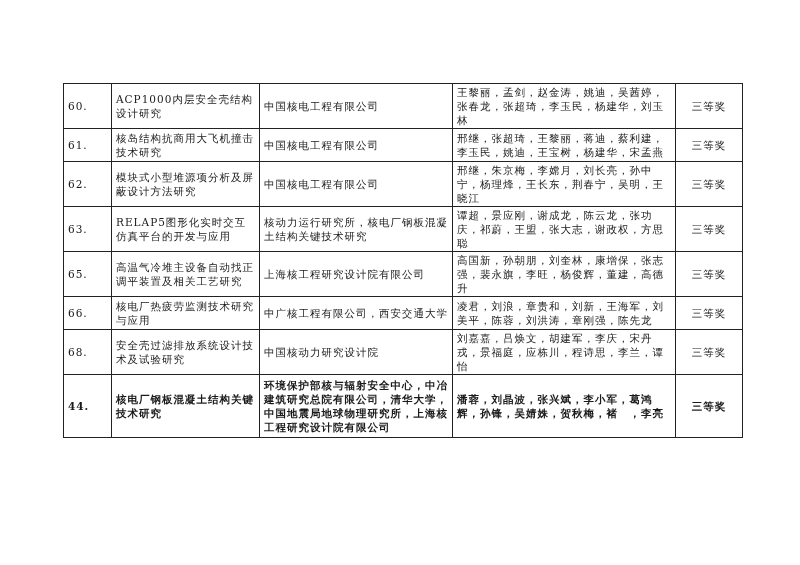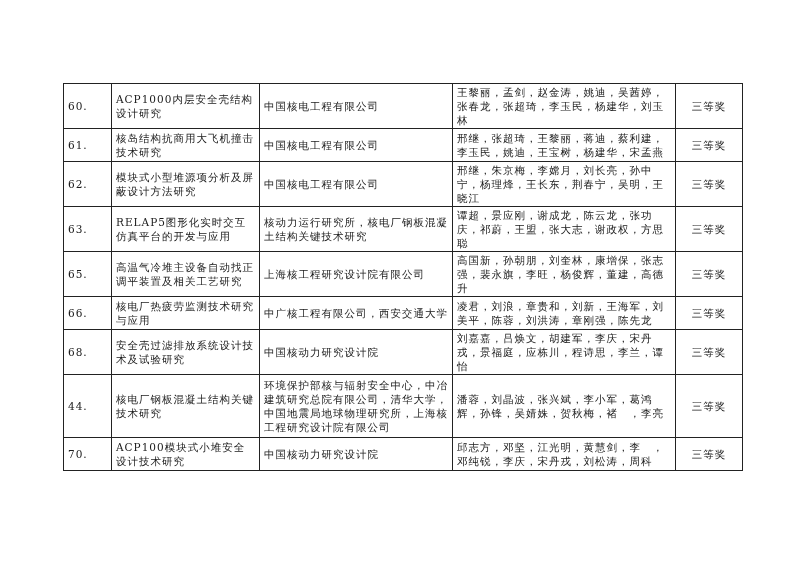--- a/index.html
+++ b/index.html
@@ -11,21 +11,21 @@
                     padding:1px 4px; vertical-align:middle; letter-spacing:1px;
                     word-break:break-all; }
   col.c-no { width:48px; }
   col.c-title { width:148px; }
   col.c-org { width:193px; }
   col.c-names { width:223px; }
   col.c-award { width:67px; }
   td.no { letter-spacing:0; }
   td.award { text-align:center; }
   tr.r2 td { height:30px; }
-  tr.r4 td { height:60px; }
+  tr.r4 td { height:60px;font-weight:bold; }
 </style>
 </head>
 <body>
 
 <table class="awards">
   <colgroup>
     <col class="c-no">
       <col class="c-title">
       <col class="c-org">
       <col class="c-names">
@@ -81,21 +81,14 @@
       <td>刘嘉嘉，吕焕文，胡建军，李庆，宋丹戎，景福庭，应栋川，程诗思，李兰，谭怡</td>
       <td class="award">三等奖</td>
     </tr>
     <tr class="r4">
       <td class="no">44.</td>
       <td>核电厂钢板混凝土结构关键技术研究</td>
       <td>环境保护部核与辐射安全中心，中冶建筑研究总院有限公司，清华大学，中国地震局地球物理研究所，上海核工程研究设计院有限公司</td>
       <td>潘蓉，刘晶波，张兴斌，李小军，葛鸿辉，孙锋，吴婧姝，贺秋梅，褚　，李亮</td>
       <td class="award">三等奖</td>
     </tr>
-    <tr class="r2">
-      <td class="no">70.</td>
-      <td>ACP100模块式小堆安全设计技术研究</td>
-      <td>中国核动力研究设计院</td>
-      <td>邱志方，邓坚，江光明，黄慧剑，李　，邓纯锐，李庆，宋丹戎，刘松涛，周科</td>
-      <td class="award">三等奖</td>
-    </tr>
   </tbody>
 </table>
 
 </body></html>

